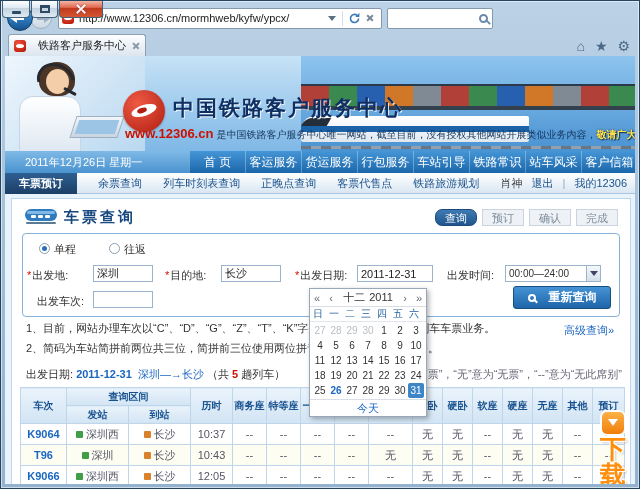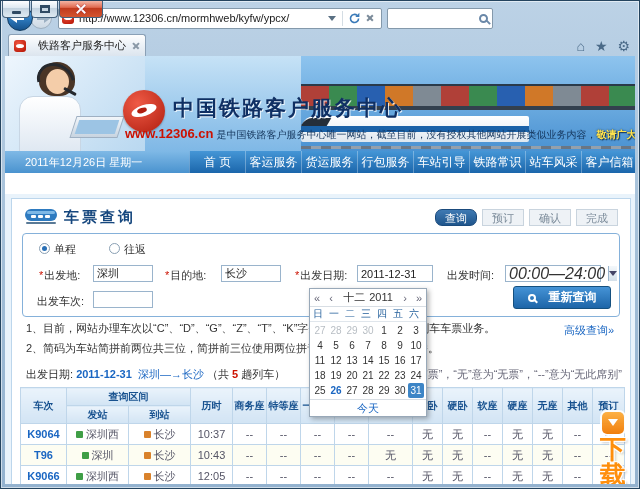--- a/index.html
+++ b/index.html
@@ -108,21 +108,21 @@
   .step.active { background:linear-gradient(#3f7ab3,#1f558c); border-color:#1a4a7c; color:#fff;border-radius:7px; }
 
   
   .formbox { position:absolute; left:10px; top:34px; width:598px; height:84px; border:1px solid #85b1da; border-radius:4px; background:#fff; font-size:11px; color:#333; }
   .radio { position:absolute; width:11px; height:11px; border:1px solid #8aa0b4; border-radius:50%; background:#fff; }
   .radio.on::after { content:''; position:absolute; left:2px; top:2px; width:5px; height:5px; border-radius:50%; background:#2a6fb5; }
   .flabel { position:absolute; white-space:nowrap; color:#333; }
   .req { color:#cc1100; margin-right:1px; }
   .finput { position:absolute; height:17px; border:1px solid #9ab4cc; background:#fff; font-size:11px; padding:0 3px; font-family:inherit; color:#222; }
   .fselect { position:absolute; height:17px; border:1px solid #9ab4cc; background:#fff; display:flex; align-items:center; }
-  .fselect .val { flex:1; padding:0 3px; font-size:16px; white-space:nowrap;font-style:italic; }
+  .fselect .val { flex:1; padding:0 3px; font-size:10px; white-space:nowrap; }
   .fselect .dd { width:14px; height:15px; background:linear-gradient(#f4f8fb,#d4e0ea); border-left:1px solid #9ab4cc; display:flex; align-items:center; justify-content:center; }
   .fselect .dd::after { content:''; border:4px solid transparent; border-top:5px solid #446; margin-top:4px; }
   .search-btn { position:absolute; right:8px; top:52px; width:98px; height:23px; background:linear-gradient(#4593d6,#1d65a8); border:1px solid #15507f; border-radius:3px; color:#fff; font-size:12px; font-weight:bold; display:flex; align-items:center; justify-content:center; gap:13px; cursor:pointer; }
   .mag-w { position:relative; width:8px; height:8px; border:2px solid #fff; border-radius:50%; }
   .mag-w::after { content:''; position:absolute; width:5px; height:2px; background:#fff; right:-4px; bottom:-2px; transform:rotate(45deg); }
 
   
   .note { position:absolute; left:14px; font-size:11px; color:#333; white-space:nowrap; }
   .adv-link { position:absolute; right:16px; top:124px; font-size:11px; color:#1a66c2; cursor:pointer; }
   .result-line { position:absolute; left:14px; top:168px; font-size:11px; color:#333; white-space:nowrap; }
@@ -256,20 +256,34 @@
         <span class="nav-item">客运服务</span>
         <span class="nav-item">货运服务</span>
         <span class="nav-item">行包服务</span>
         <span class="nav-item">车站引导</span>
         <span class="nav-item">铁路常识</span>
         <span class="nav-item">站车风采</span>
         <span class="nav-item">客户信箱</span>
       </div>
     </div>
 
+    <div class="subnav">
+      <span class="subnav-active">车票预订</span>
+      <span class="subnav-link">余票查询</span>
+      <span class="subnav-link">列车时刻表查询</span>
+      <span class="subnav-link">正晚点查询</span>
+      <span class="subnav-link">客票代售点</span>
+      <span class="subnav-link">铁路旅游规划</span>
+      <div class="user-area">
+        <span class="user-name">肖神</span>
+        <span class="user-link">退出</span>
+        <span class="user-sep">|</span>
+        <span class="user-link">我的12306</span>
+      </div>
+    </div>
 
     <div class="pagebg"></div>
 
     <div class="card">
 
       <div class="page-header">
         <span class="train-icon">
           <svg width="34" height="19" viewBox="0 0 34 19">
               <rect x="1" y="3" width="32" height="12" rx="6" fill="#2e7bc0"></rect>
               <rect x="3" y="5" width="28" height="3" rx="1.5" fill="#7db8e6"></rect>
@@ -287,21 +301,21 @@
           <span class="step">完成</span>
         </div>
       </div>
 
       <div class="formbox">
         <span class="radio on" style="left:16px;top:9px;"></span>
         <span class="flabel" style="left:31px;top:8px;">单程</span>
         <span class="radio" style="left:86px;top:9px;"></span>
         <span class="flabel" style="left:101px;top:8px;">往返</span>
 
-        <span class="flabel" style="left:16px;top:34px;"><span class="req">*</span><span>出发地:</span></span>
+        <span class="flabel" style="left:4px;top:34px;"><span class="req">*</span><span>出发地:</span></span>
         <input class="finput" style="left: 70px; top: 31px; width: 60px;" value="深圳">
         <span class="flabel" style="left:142px;top:34px;"><span class="req">*</span><span>目的地:</span></span>
         <input class="finput" style="left: 198px; top: 31px; width: 60px;" value="长沙">
         <span class="flabel" style="left:272px;top:34px;"><span class="req">*</span><span>出发日期:</span></span>
         <input class="finput" style="left: 334px; top: 31px; width: 76px;" value="2011-12-31">
         <span class="flabel" style="left:424px;top:34px;">出发时间:</span>
         <div class="fselect" style="left:482px;top:31px;width:96px;">
           <span class="val">00:00—24:00</span>
           <span class="dd"></span>
         </div>

